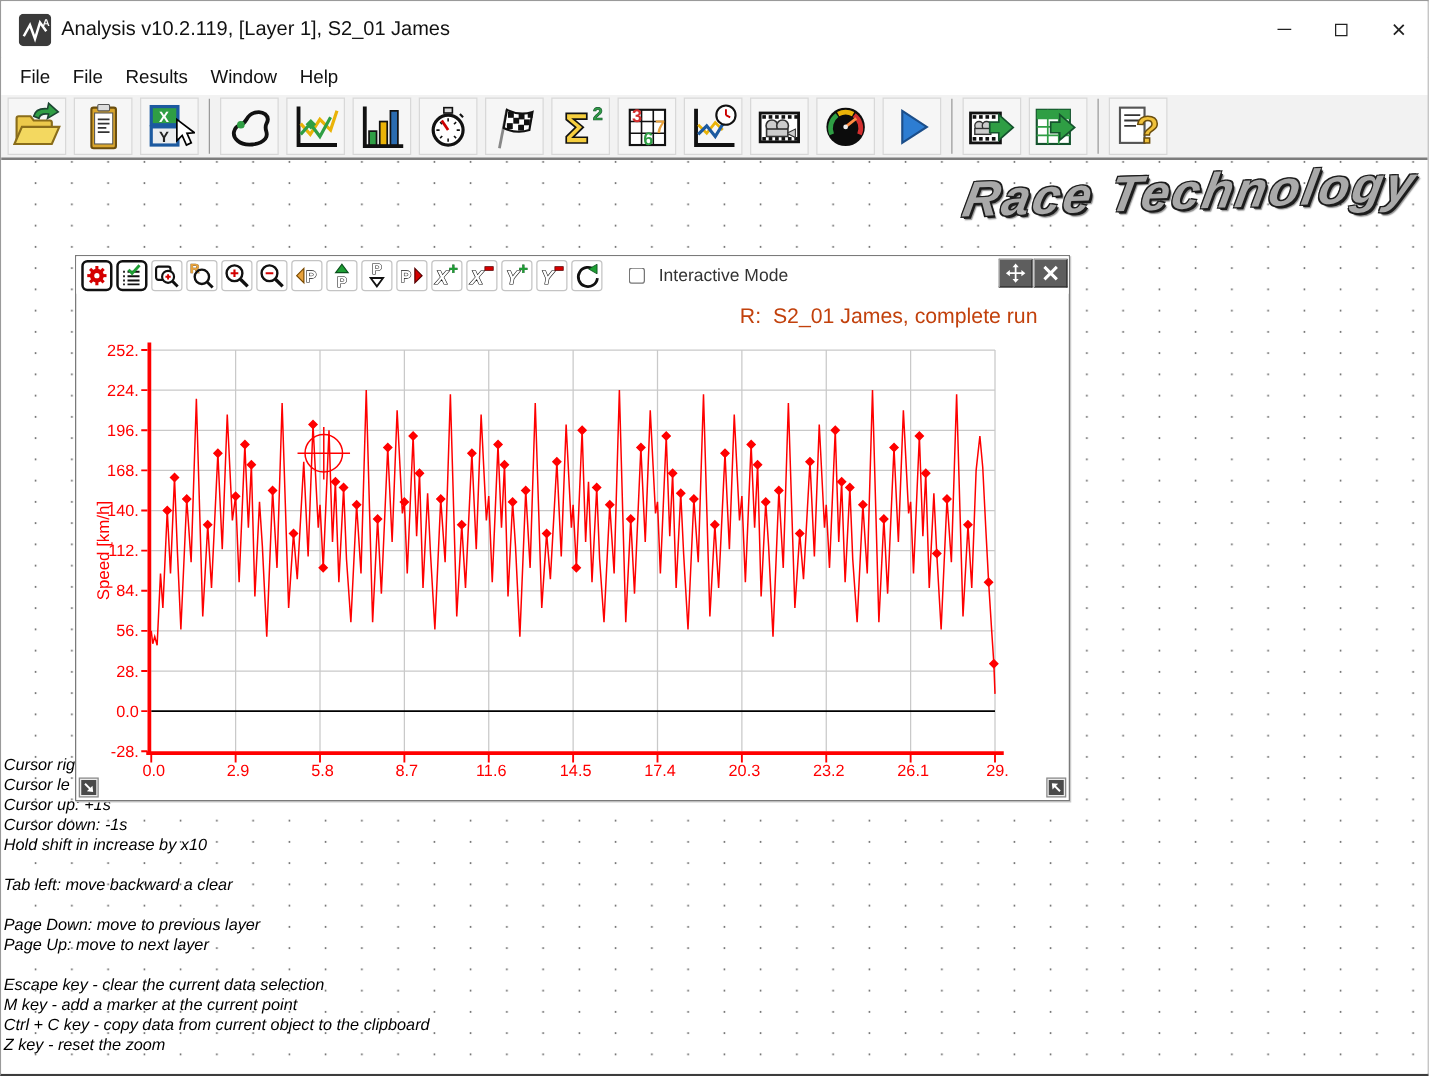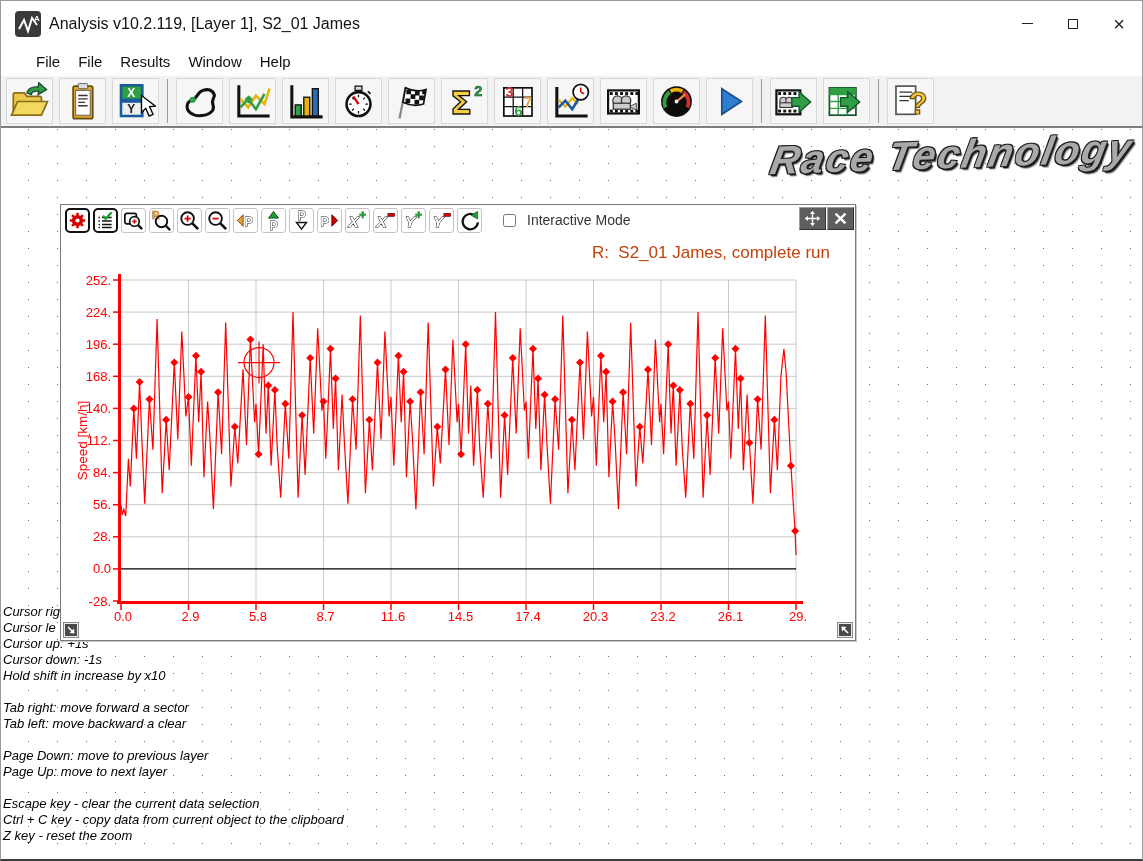--- a/index.html
+++ b/index.html
@@ -12,21 +12,21 @@
   .titlebar { height:45px; display:flex; align-items:center; background:#fff; flex:0 0 auto; }
   .app-icon { width:26px; height:26px; margin:0 8px 0 14px; }
   .title-text { font-size:16px; color:#111; }
   .win-controls { margin-left:auto; display:flex; height:100%; }
   .win-btn { width:46px; height:100%; display:flex; align-items:center; justify-content:center; }
   .glyph-min { display:block; width:11px; border-top:1px solid #222; }
   .glyph-max { display:block; width:10px; height:10px; border:1px solid #222; }
   .glyph-close { font-size:20px; font-weight:300; color:#222; line-height:1; }
 
   
-  .menubar { height:30px; display:flex; align-items:center; padding-left:6px; background:#fff; flex:0 0 auto;margin-left:20px; }
+  .menubar { height:30px; display:flex; align-items:center; padding-left:6px; background:#fff; flex:0 0 auto; }
   .menu-item { padding:4px 9px; font-size:15px; color:#111; cursor:default; }
 
   
   .toolbar { height:52px; background:#f2f2f2; border-bottom:2px solid #7d7d7d;
              display:flex; align-items:center; padding:0 2px; flex:0 0 auto; }
   .tool-btn { width:47px; height:46px; margin:0 3px; background:#f6f6f6; border:1px solid #d8d8d8;
               display:flex; align-items:center; justify-content:center; }
   .tool-btn svg { width:41px; height:41px; }
   .tool-sep { width:1px; height:44px; background:#9a9a9a; margin:0 5px; }
 
@@ -279,27 +279,27 @@
 
     <div class="logo">Race Technology</div>
 
     <div class="shortcuts" id="shortcuts">
         <div>Cursor rig</div>
         <div>Cursor le</div>
         <div>Cursor up: +1s</div>
         <div>Cursor down: -1s</div>
         <div>Hold shift in increase by x10</div>
         <div> </div>
-        <div>Tab right: move forward a sector</div>
         <div>Tab left: move backward a clear</div>
         <div> </div>
         <div>Page Down: move to previous layer</div>
         <div>Page Up: move to next layer</div>
         <div> </div>
         <div>Escape key - clear the current data selection</div>
+        <div>M key - add a marker at the current point</div>
         <div>Ctrl + C key - copy data from current object to the clipboard</div>
         <div>Z key - reset the zoom</div>
       </div>
 
     <div class="chart-window">
       <div class="cw-toolbar" id="cwToolbar">
           <div class="cw-btn bordered">
             <svg viewBox="0 0 24 24">
               <g fill="#d40000">
                 <rect x="10.6" y="3.2" width="2.8" height="17.6" transform="rotate(0 12 12)"></rect>

